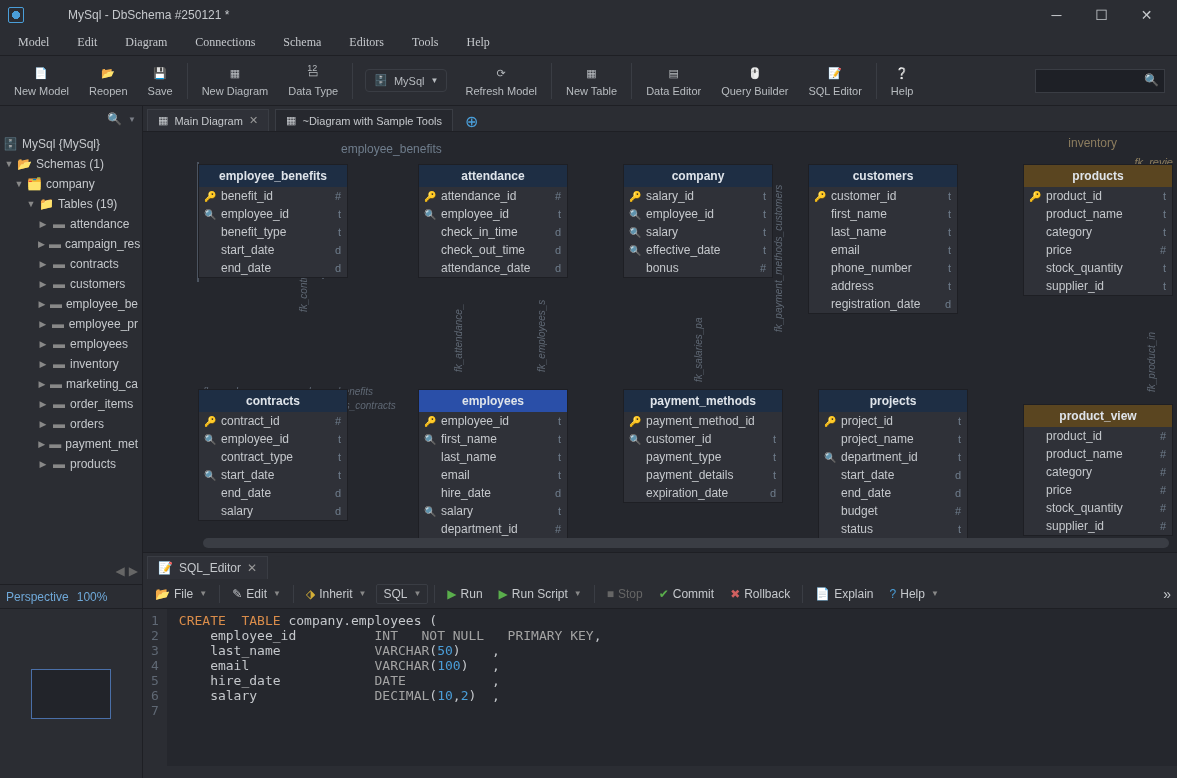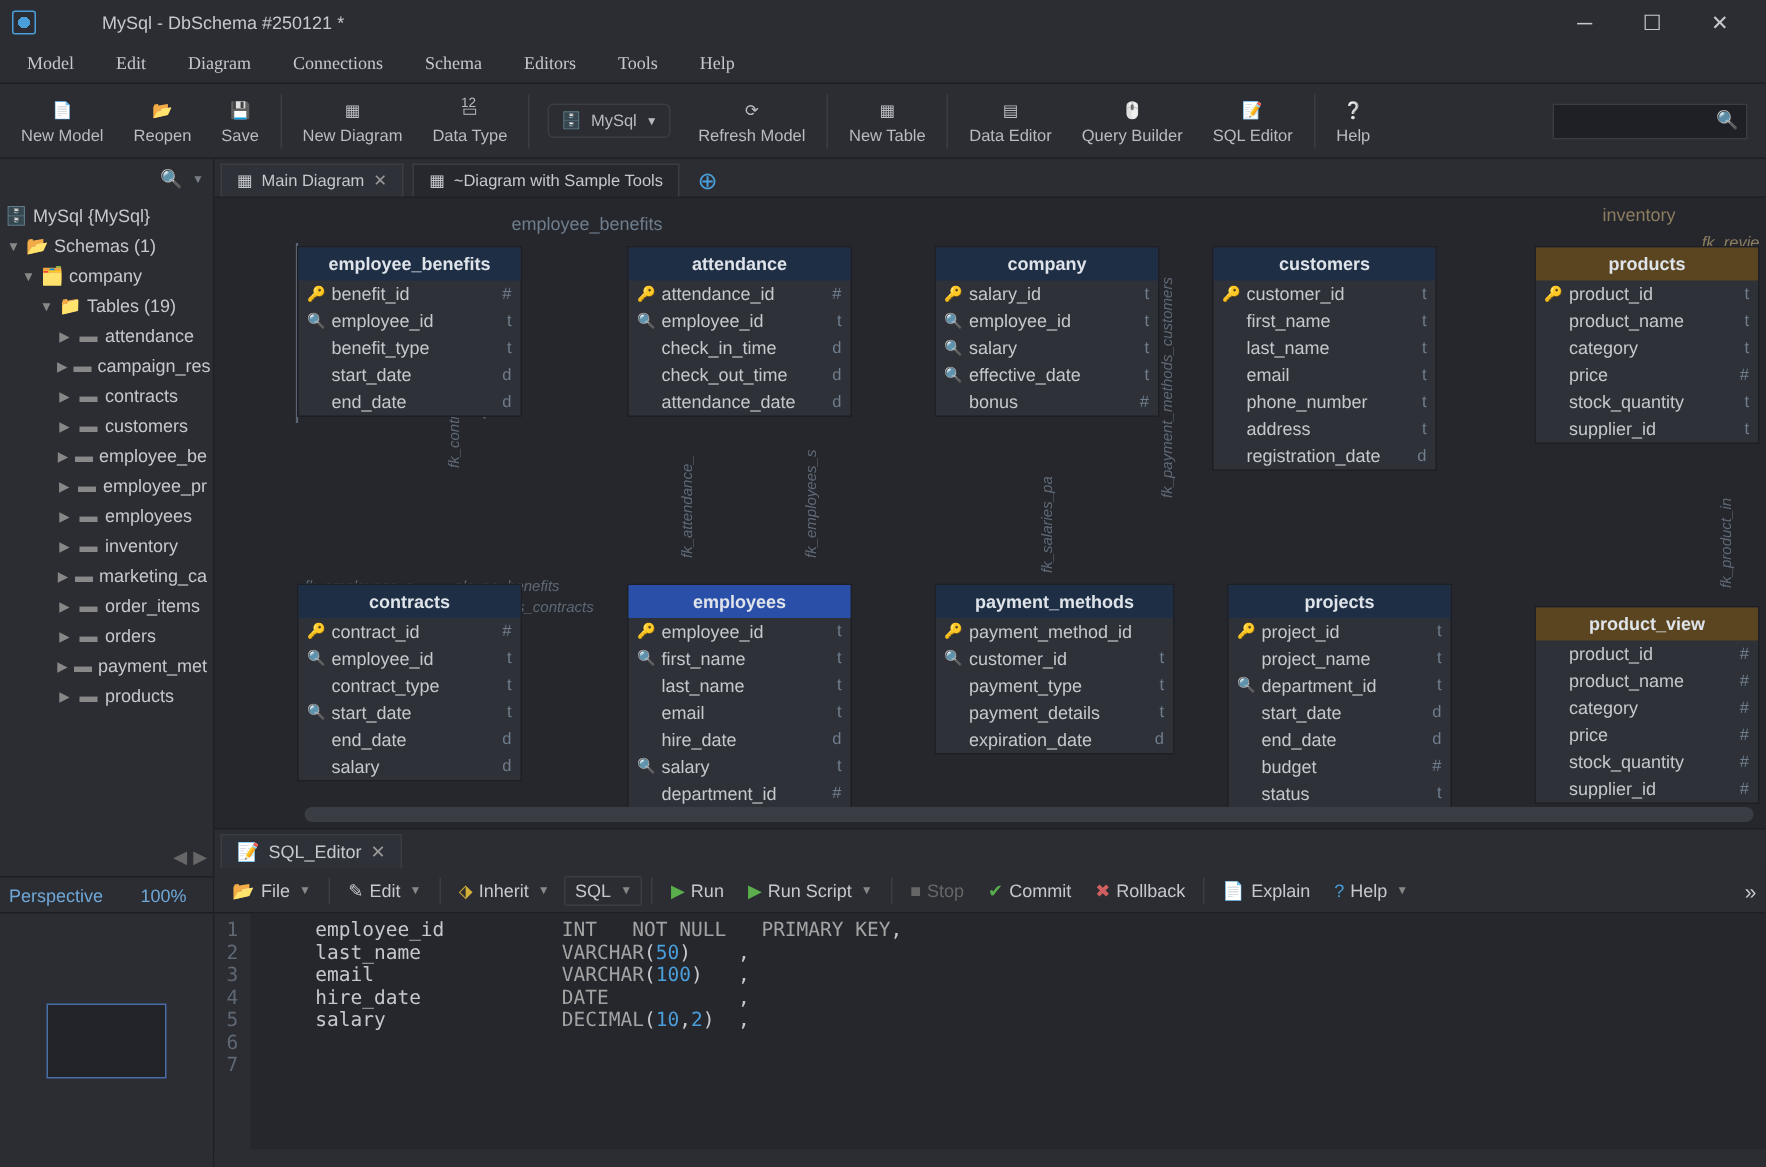--- a/index.html
+++ b/index.html
@@ -365,21 +365,21 @@
     <span class="tree-label">products</span>
           </div>
         </div>
     </div>
     <div style="height:20px;display:flex;justify-content:flex-end;padding:0 4px;gap:4px;">
       <span style="color:#666;">◀</span>
       <span style="color:#666;">▶</span>
     </div>
     <div class="perspective-bar">
       <span>Perspective</span>
-      <span style="margin-left:25px;">100%</span>
+      <span style="margin-left:8px;">100%</span>
     </div>
     <div class="minimap">
       <div class="minimap-inner"></div>
     </div>
   </div>
 
   <div class="right-area">
     <div class="diagram-tabs">
       <div class="diag-tab">
         <span>▦</span>
@@ -827,20 +827,21 @@
         <div class="gutter" id="sql-gutter">
             <div>1</div>
             <div>2</div>
             <div>3</div>
             <div>4</div>
             <div>5</div>
             <div>6</div>
             <div>7</div>
           </div>
         <div class="code" id="sql-code">
+            <div><span class="kw">CREATE</span>&nbsp;&nbsp;<span class="kw">TABLE</span> <span class="id">company.employees</span> <span class="pu">(</span></div>
             <div>&nbsp;&nbsp;&nbsp;&nbsp;<span class="id">employee_id</span>&nbsp;&nbsp;&nbsp;&nbsp;&nbsp;&nbsp;&nbsp;&nbsp;&nbsp;&nbsp;<span class="ty">INT</span>&nbsp;&nbsp;&nbsp;<span class="ty">NOT NULL</span>&nbsp;&nbsp;&nbsp;<span class="ty">PRIMARY KEY</span><span class="pu">,</span></div>
             <div>&nbsp;&nbsp;&nbsp;&nbsp;<span class="id">last_name</span>&nbsp;&nbsp;&nbsp;&nbsp;&nbsp;&nbsp;&nbsp;&nbsp;&nbsp;&nbsp;&nbsp;&nbsp;<span class="ty">VARCHAR</span><span class="pu">(</span><span class="num">50</span><span class="pu">)</span>&nbsp;&nbsp;&nbsp;&nbsp;<span class="pu">,</span></div>
             <div>&nbsp;&nbsp;&nbsp;&nbsp;<span class="id">email</span>&nbsp;&nbsp;&nbsp;&nbsp;&nbsp;&nbsp;&nbsp;&nbsp;&nbsp;&nbsp;&nbsp;&nbsp;&nbsp;&nbsp;&nbsp;&nbsp;<span class="ty">VARCHAR</span><span class="pu">(</span><span class="num">100</span><span class="pu">)</span>&nbsp;&nbsp;&nbsp;<span class="pu">,</span></div>
             <div>&nbsp;&nbsp;&nbsp;&nbsp;<span class="id">hire_date</span>&nbsp;&nbsp;&nbsp;&nbsp;&nbsp;&nbsp;&nbsp;&nbsp;&nbsp;&nbsp;&nbsp;&nbsp;<span class="ty">DATE</span>&nbsp;&nbsp;&nbsp;&nbsp;&nbsp;&nbsp;&nbsp;&nbsp;&nbsp;&nbsp;&nbsp;<span class="pu">,</span></div>
             <div>&nbsp;&nbsp;&nbsp;&nbsp;<span class="id">salary</span>&nbsp;&nbsp;&nbsp;&nbsp;&nbsp;&nbsp;&nbsp;&nbsp;&nbsp;&nbsp;&nbsp;&nbsp;&nbsp;&nbsp;&nbsp;<span class="ty">DECIMAL</span><span class="pu">(</span><span class="num">10</span><span class="pu">,</span><span class="num">2</span><span class="pu">)</span>&nbsp;&nbsp;<span class="pu">,</span></div>
           </div>
       </div>
       <div style="height:12px;background:#2b2d33;"></div>
     </div>
   </div>

